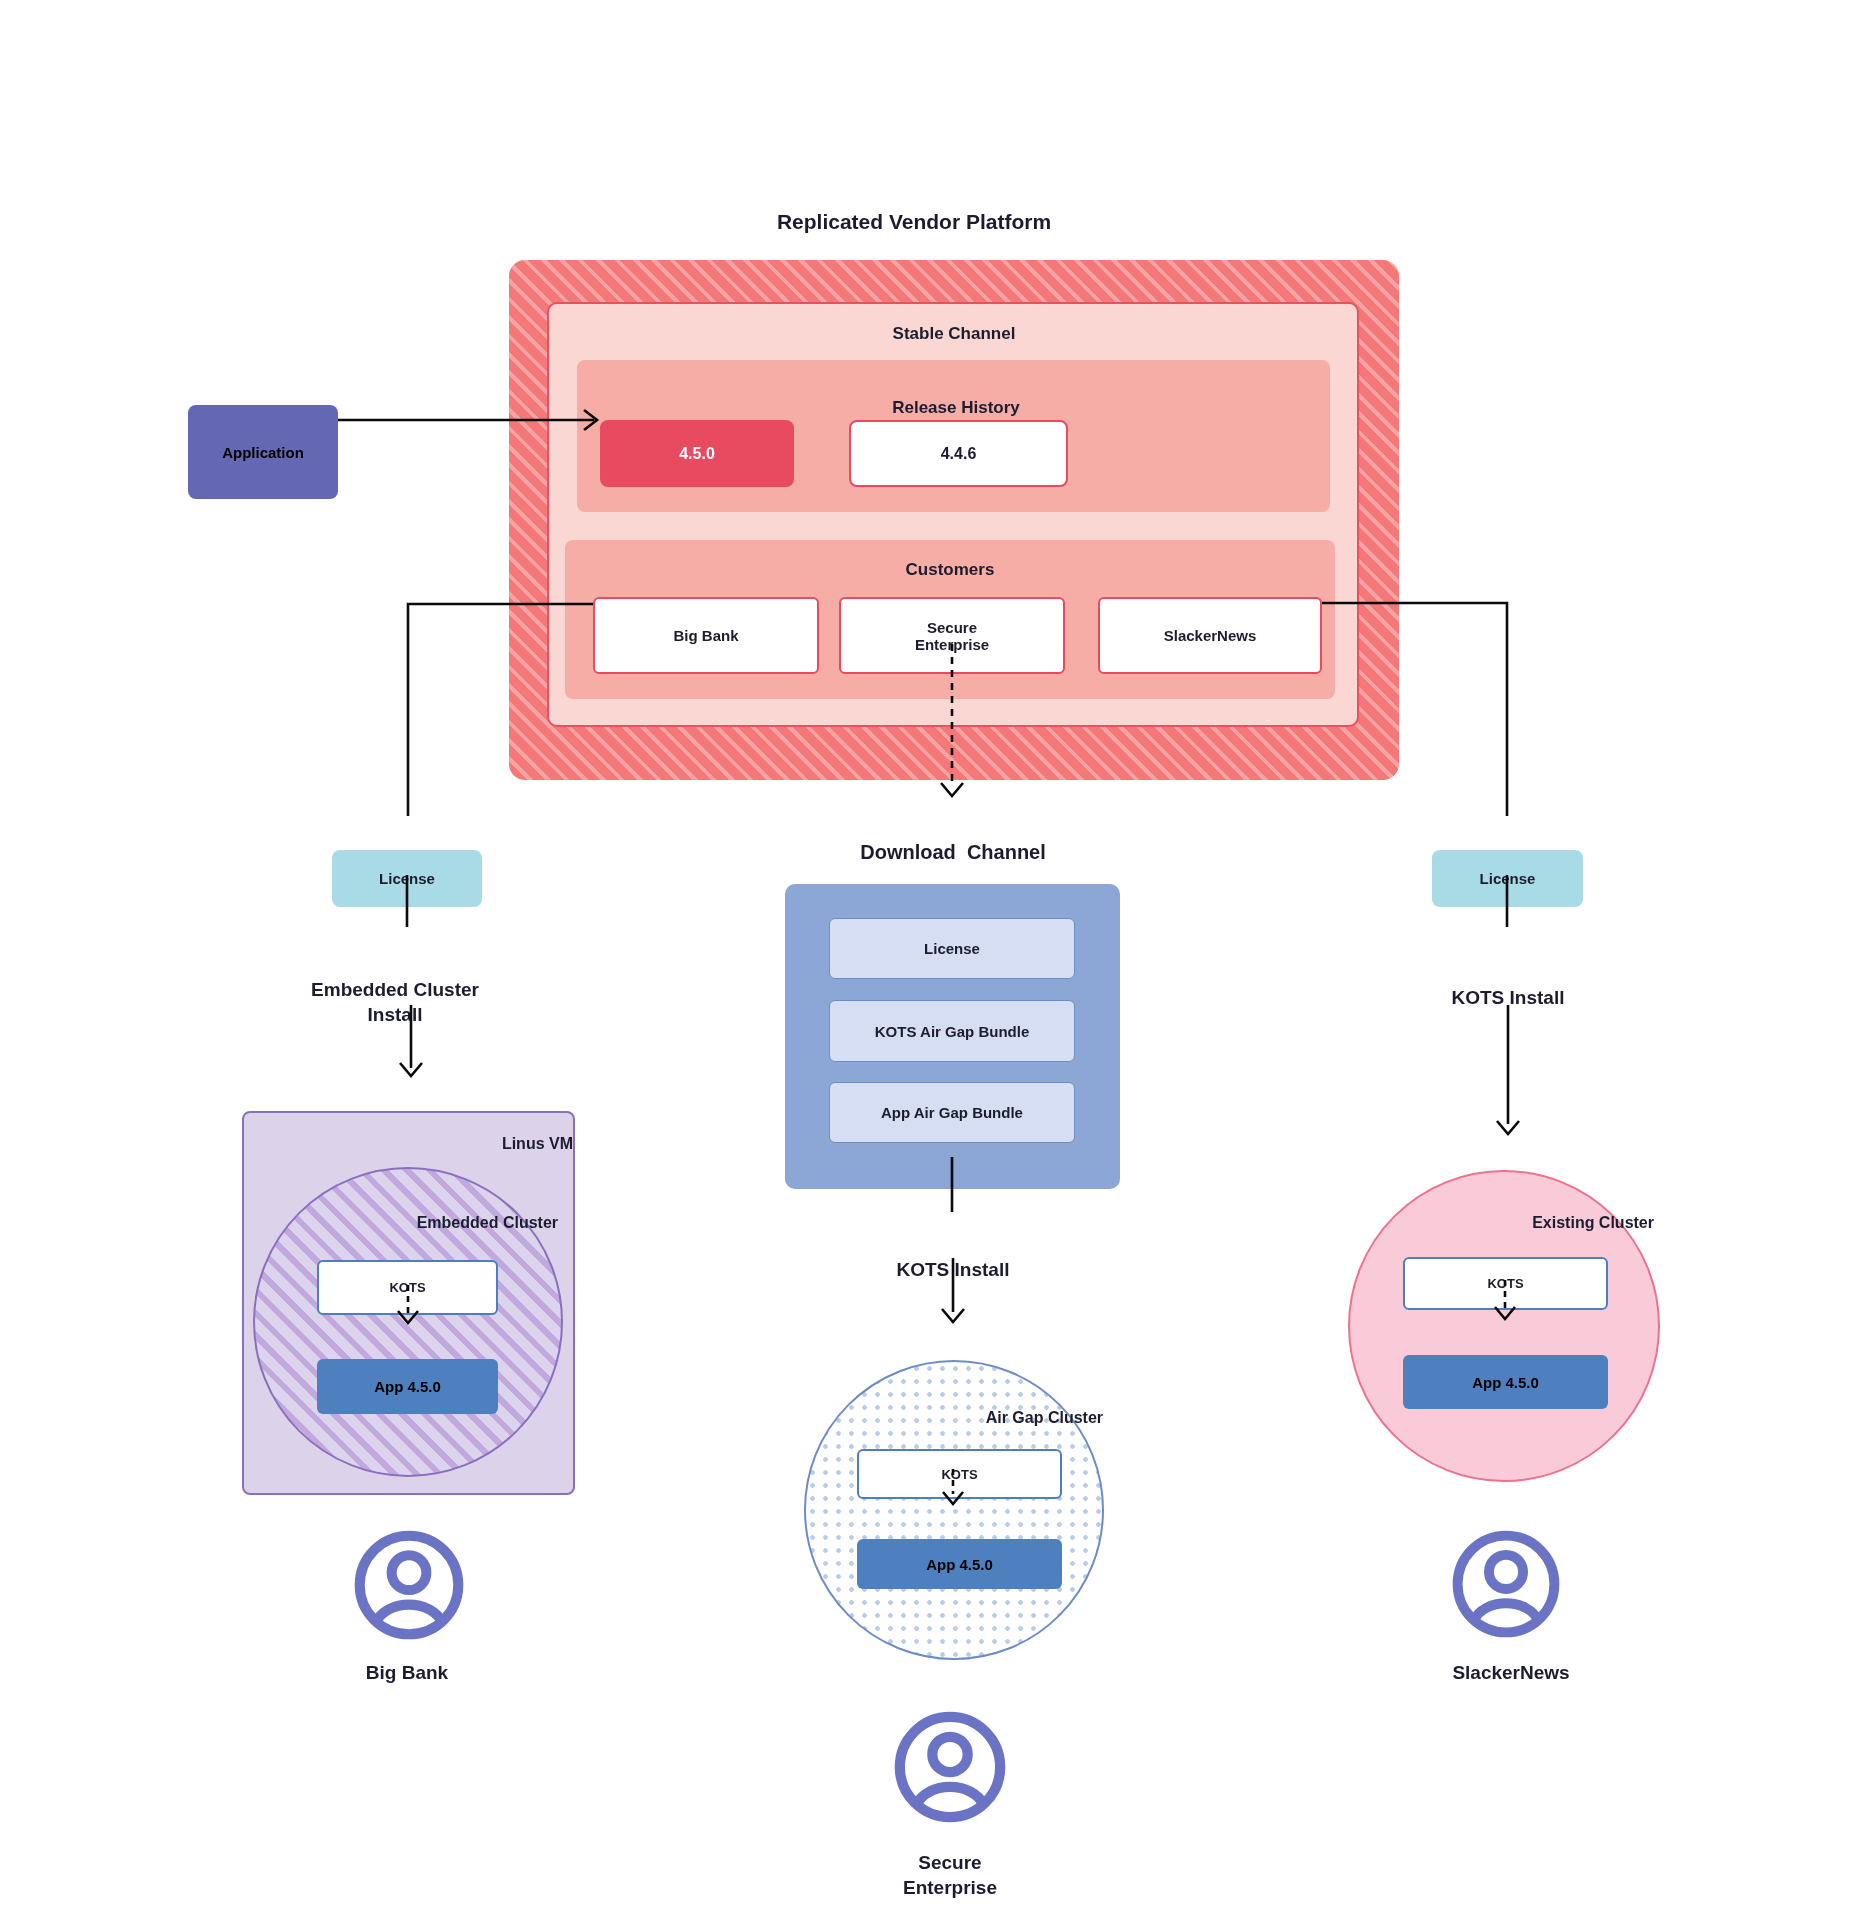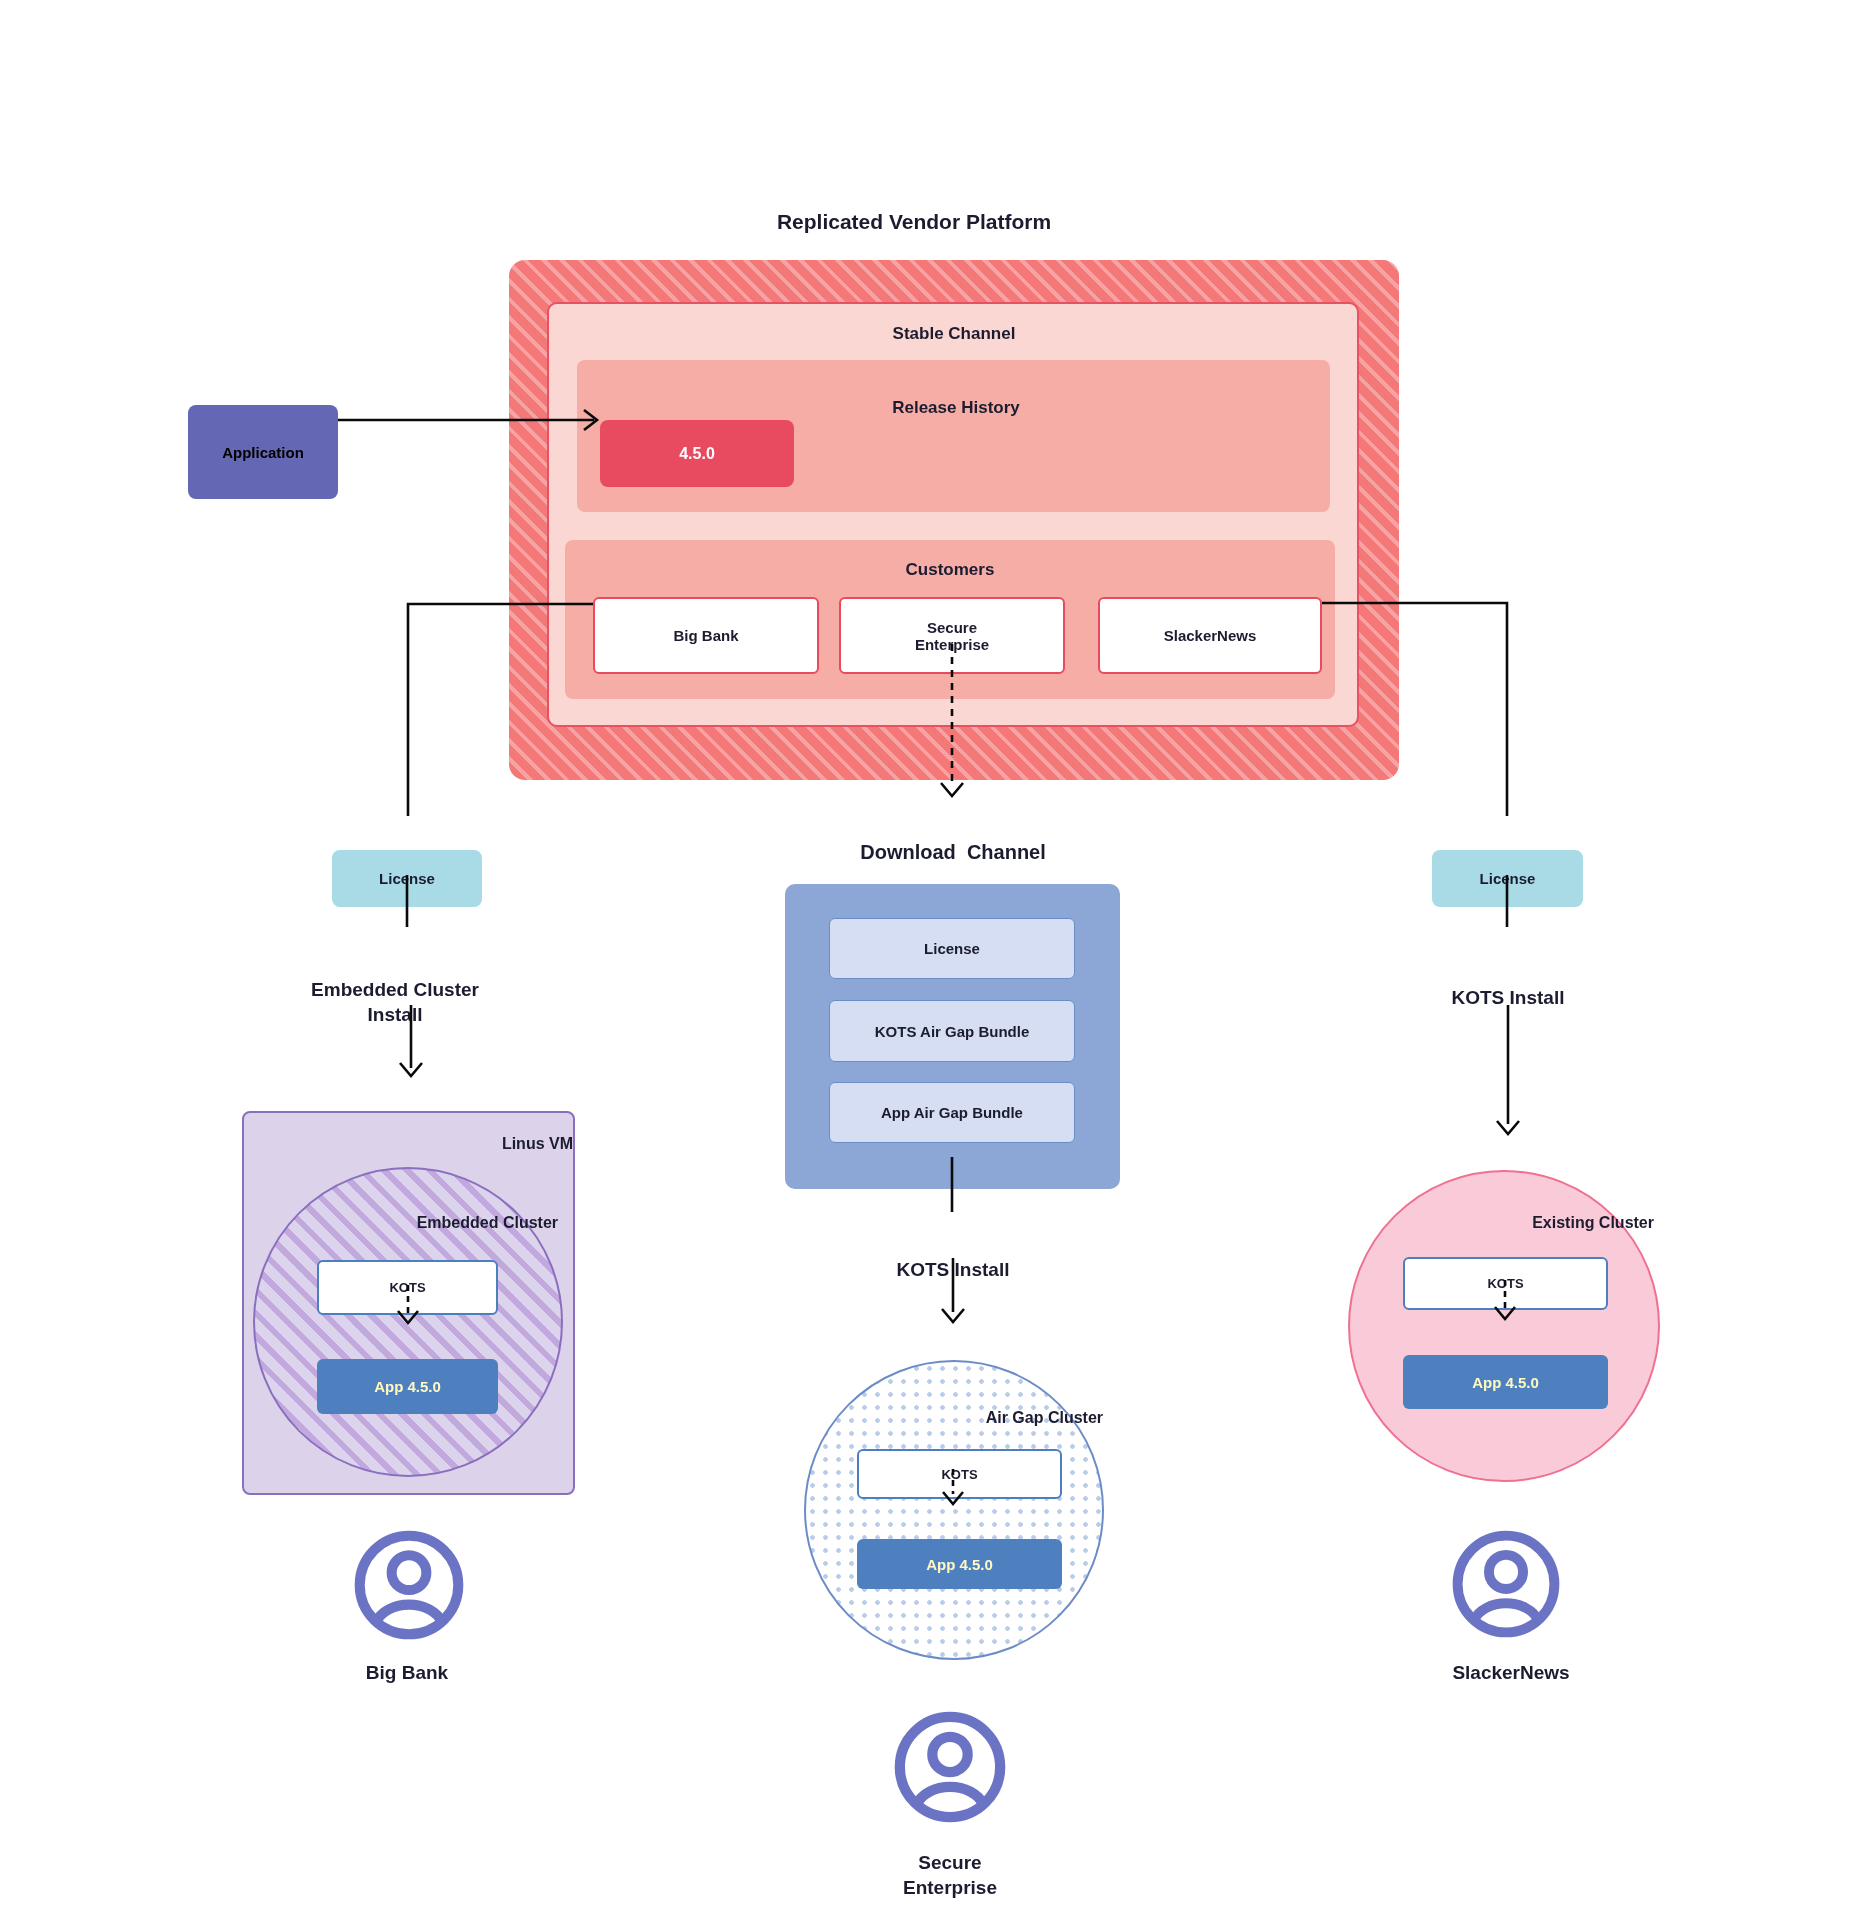--- a/index.html
+++ b/index.html
@@ -37,41 +37,44 @@
   }
   .dot-circle{
     background-color:#ffffff;
     background-image:radial-gradient(#B9CDEB 2px, rgba(0,0,0,0) 2.6px);
     background-size:13px 13px;
     border:2px solid #6D8CC7;
   }
   .pink-circle{background:#F9CBD8;border:2px solid #F0708F;}
   .cluster-label{font-size:16px;font-weight:600;text-align:right;}
   .kots-box{background:#ffffff;border:2px solid #4D7FBE;border-radius:6px;font-size:13px;font-weight:600;}
-  .app-blue{background:#4E80BF;border-radius:6px;color:#fef9c3;font-size:15px;font-weight:600;}
+  .app-blue{background:#4E80BF;border-radius:6px;color:#000000;font-size:15px;font-weight:600;}
   .person-name{font-size:19px;font-weight:600;text-align:center;line-height:25px;}
   svg.overlay{position:absolute;left:0;top:0;z-index:50;pointer-events:none;}
   svg.person{display:block;}
 </style>
 </head>
 <body>
 
 <div class="canvas">
 
   <div class="abs title" style="left:614px;top:178px;width:600px;text-align:center;">Replicated Vendor Platform</div>
 
   <div class="abs hatch-red" style="left:509px;top:228px;width:890px;height:520px;"></div>
 
   <div class="abs stable" style="left:547px;top:270px;width:812px;height:425px;"></div>
   <div class="abs section-label" style="left:654px;top:292px;width:600px;">Stable Channel</div>
 
   <div class="abs salmon" style="left:577px;top:328px;width:753px;height:152px;"></div>
   <div class="abs section-label" style="left:656px;top:366px;width:600px;">Release History</div>
   <div class="abs release-red center" style="left:600px;top:388px;width:194px;height:67px;">
     <span>4.5.0</span>
+  </div>
+  <div class="abs release-white center" style="left:849px;top:388px;width:219px;height:67px;">
+    <span>4.4.6</span>
   </div>
 
   <div class="abs salmon" style="left:565px;top:508px;width:770px;height:159px;"></div>
   <div class="abs section-label" style="left:650px;top:528px;width:600px;">Customers</div>
   <div class="abs cust-box center" style="left:593px;top:565px;width:226px;height:77px;">
     <span class="pre">Big Bank</span>
   </div>
   <div class="abs cust-box center" style="left:839px;top:565px;width:226px;height:77px;">
     <span class="pre">Secure
 Enterprise</span>

